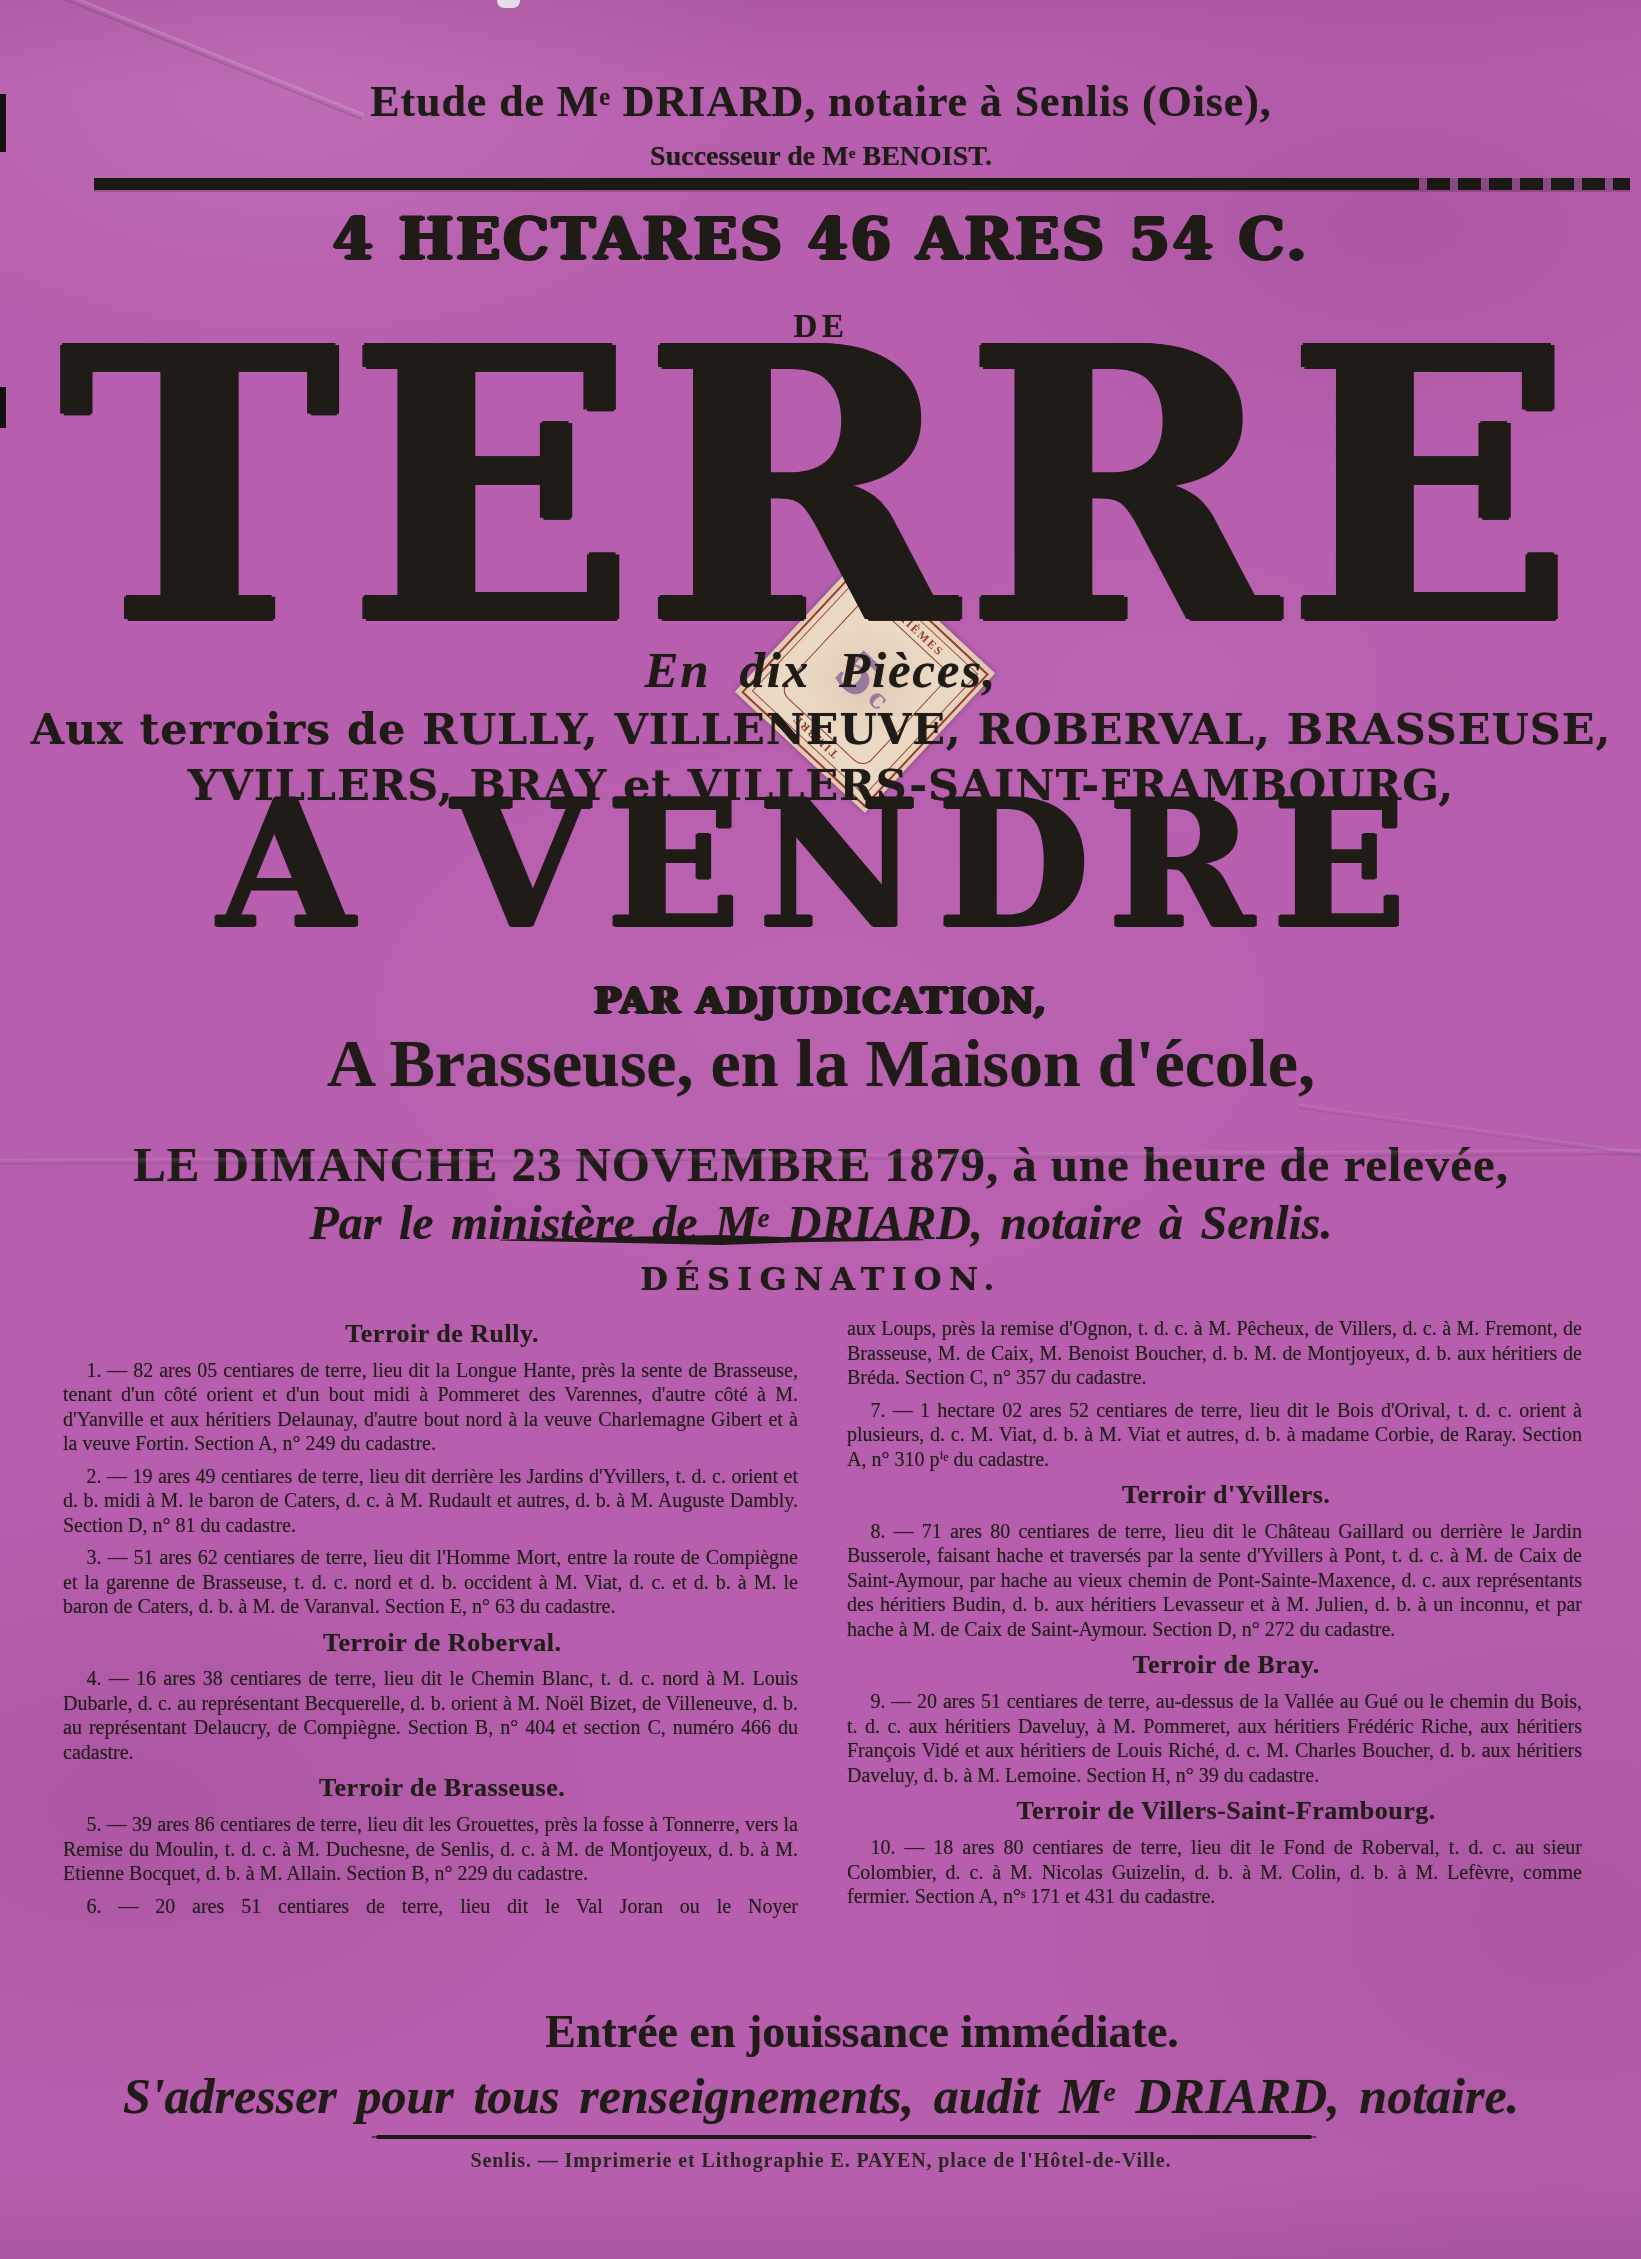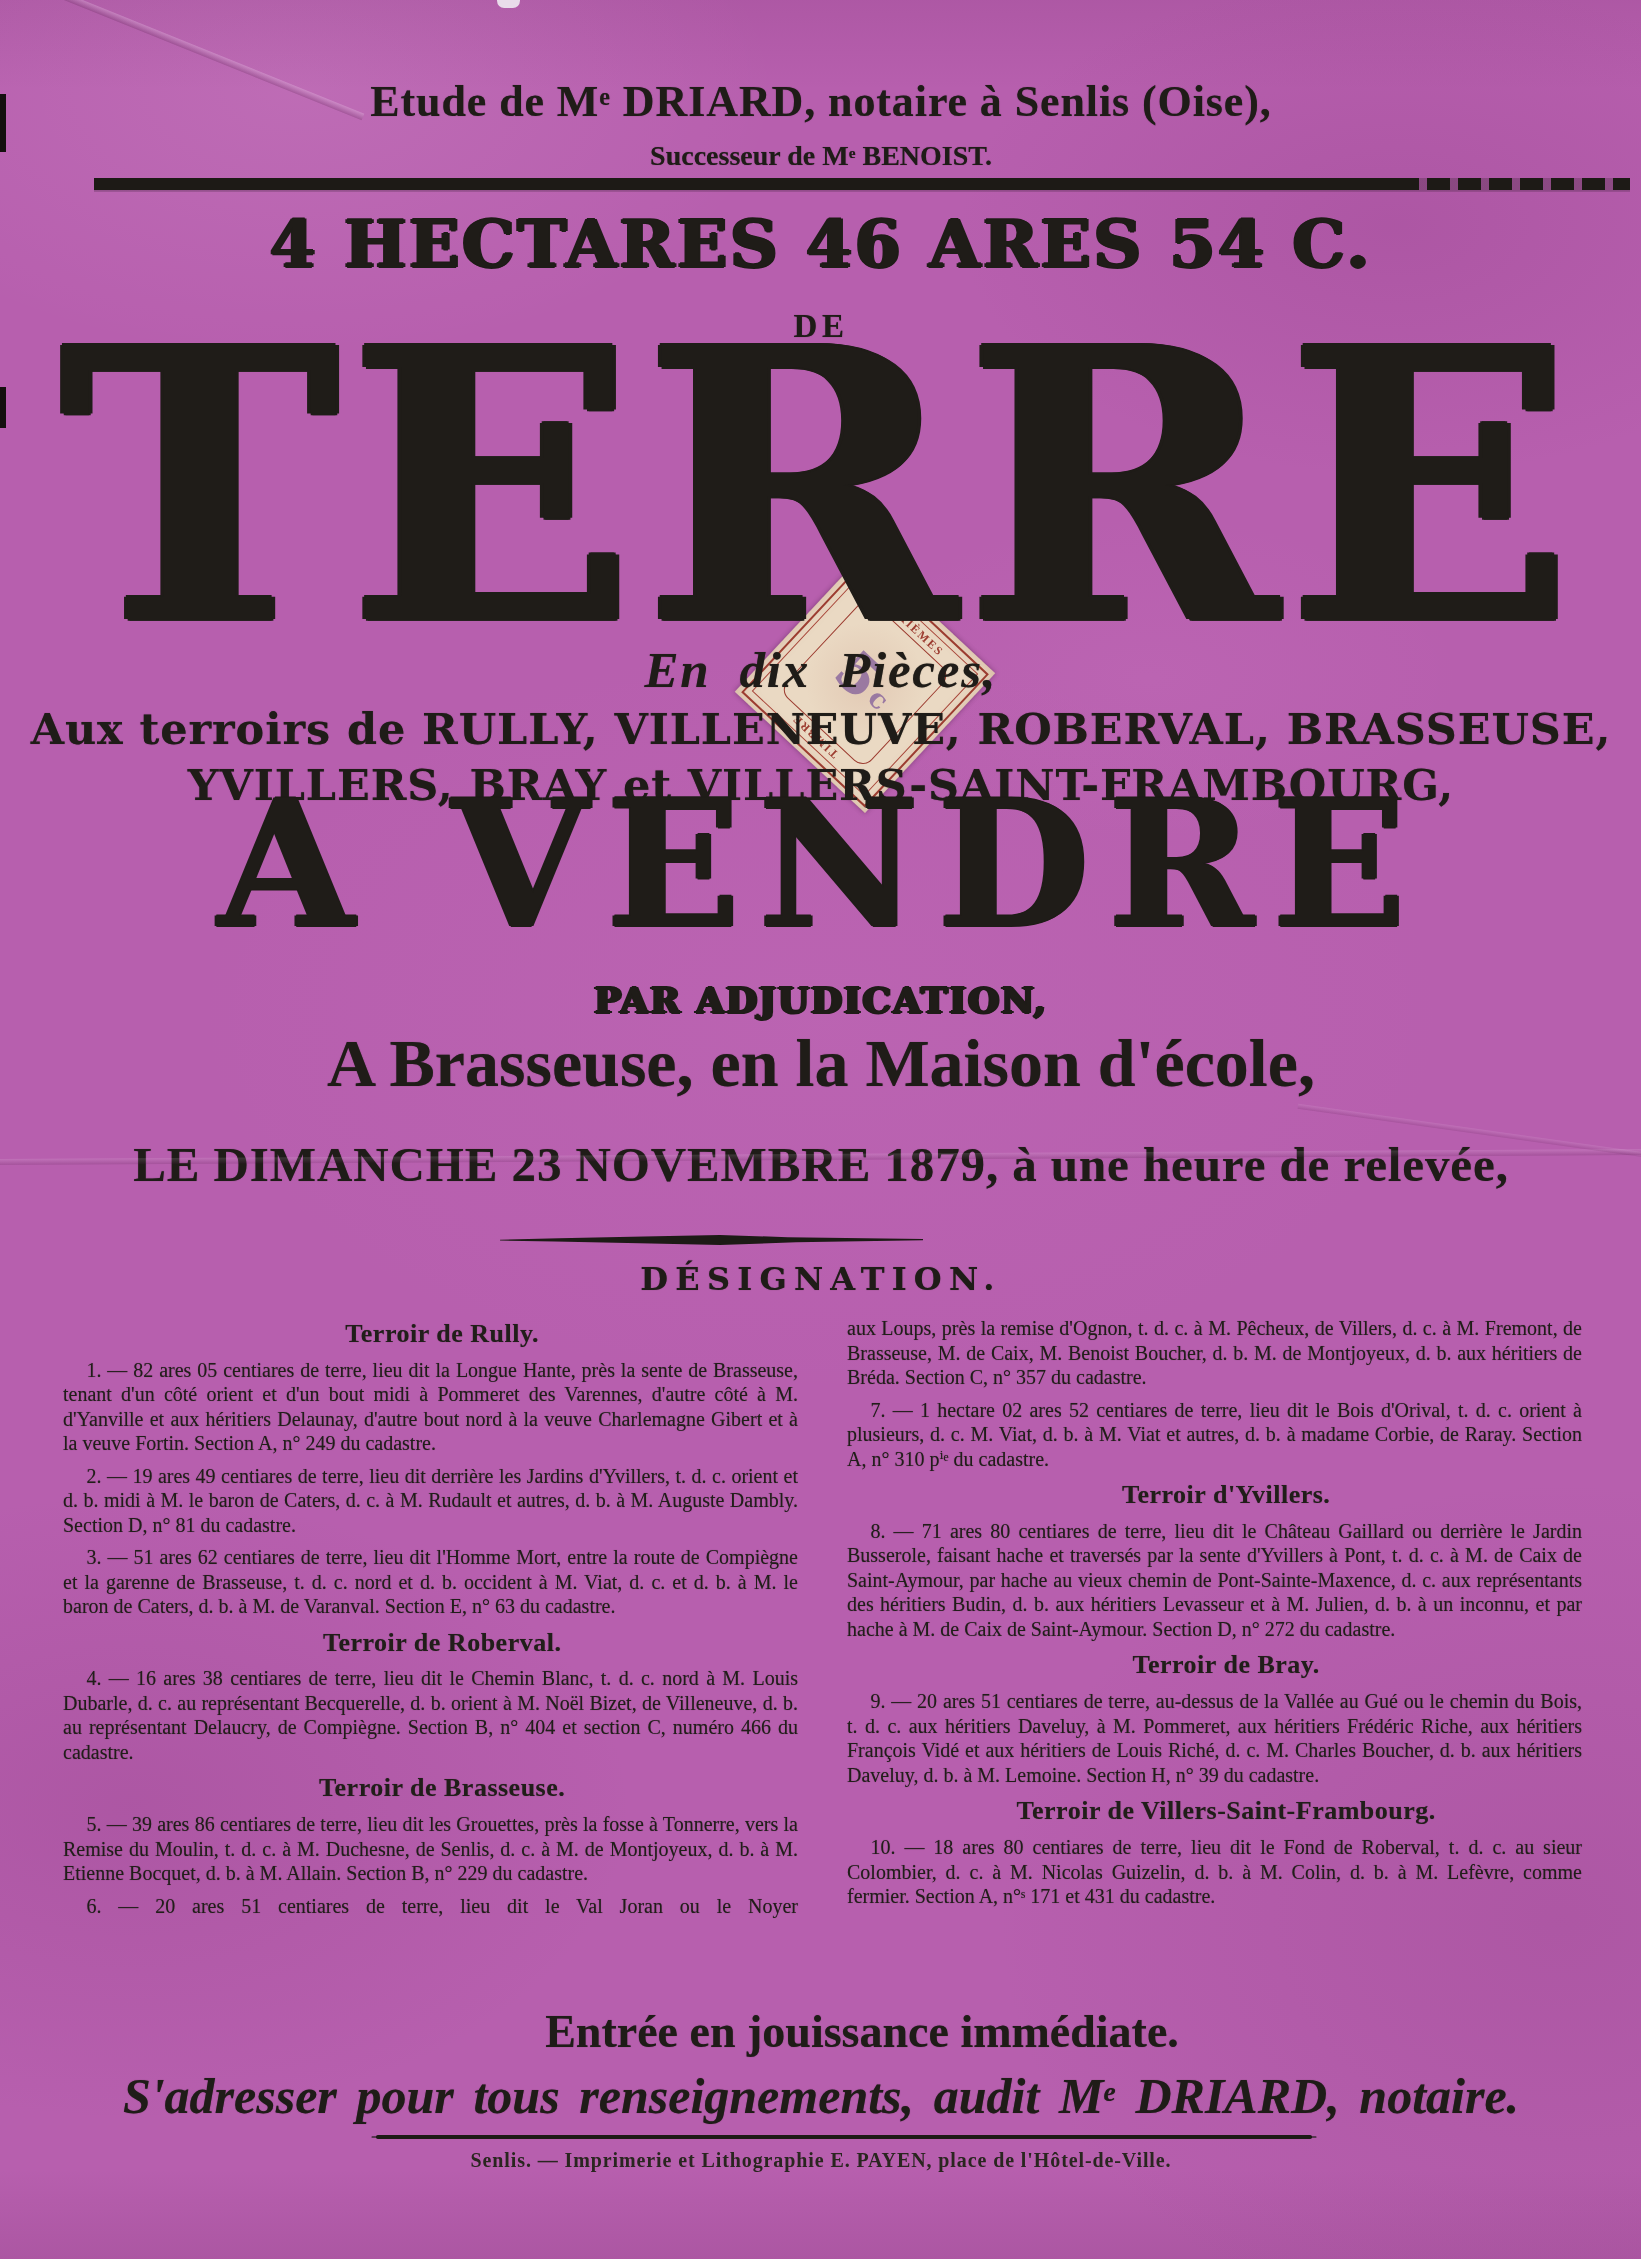--- a/index.html
+++ b/index.html
@@ -26,21 +26,21 @@
   .office{top:76px;font-size:44px;font-weight:bold;letter-spacing:0.9px;}
   .successor{top:140px;font-size:28px;font-weight:bold;}
   sup.m{font-size:0.55em;vertical-align:0.45em;}
 
   .rule-top{position:absolute;top:178px;left:94px;width:1536px;height:11.7px;z-index:2;
     background:
       linear-gradient(90deg,#1d1a16 0 86%,transparent 86%),
       repeating-linear-gradient(90deg,#1d1a16 0 23.4px,rgba(29,26,22,0.25) 23.4px 31px);
     box-shadow:0 1.8px 0 rgba(40,20,35,0.25);}
 
-  .area{top:205px;font-family:"DejaVu Serif","Liberation Serif",serif;font-size:66px;font-weight:bold;letter-spacing:2.7px;}
+  .area{top:205px;font-family:"DejaVu Serif","Liberation Serif",serif;font-size:58px;font-weight:bold;letter-spacing:2.7px;}
   .de{top:308px;font-size:33px;font-weight:bold;letter-spacing:4.5px;}
   .terre{top:299px;font-family:"DejaVu Serif","Liberation Serif",serif;font-size:376px;line-height:1.0;font-weight:bold;letter-spacing:9px;z-index:2;}
   .pieces{top:641px;font-size:51px;font-weight:bold;font-style:italic;word-spacing:14.4px;letter-spacing:1.8px;}
   .terroirs1{top:704px;font-family:"DejaVu Serif","Liberation Serif",serif;font-size:43px;font-weight:bold;letter-spacing:0.9px;}
   .terroirs2{top:760px;font-family:"DejaVu Serif","Liberation Serif",serif;font-size:43px;font-weight:bold;letter-spacing:0.9px;}
   .vendre{top:777px;font-family:"DejaVu Serif","Liberation Serif",serif;font-size:176px;line-height:1;font-weight:bold;letter-spacing:18px;}
   .adjudication{top:979px;font-family:"DejaVu Serif","Liberation Serif",serif;font-size:36px;font-weight:bold;letter-spacing:1.8px;}
   .location{top:1024px;font-size:68px;font-weight:bold;}
   .dateline{top:1136px;font-size:49px;font-weight:bold;letter-spacing:0.9px;}
   .ministry{top:1195px;font-size:48px;font-weight:bold;font-style:italic;word-spacing:5.4px;}
@@ -122,20 +122,21 @@
   <div class="line terroirs2 ink">YVILLERS, BRAY et VILLERS-SAINT-FRAMBOURG,</div>
 
   <div class="line vendre ink fat">A VENDRE</div>
 
   <div class="line adjudication ink fat">PAR ADJUDICATION,</div>
 
   <div class="line location ink">A Brasseuse, en la Maison d'école,</div>
 
   <div class="line dateline ink">LE DIMANCHE 23 NOVEMBRE 1879, à une heure de relevée,</div>
 
+  <div class="line ministry ink"><span>Par le ministère de M</span><sup class="m">e</sup><span> DRIARD, notaire à Senlis.</span></div>
 
   <div class="squiggle"></div>
 
   <div class="line designation ink">DÉSIGNATION.</div>
 
   <div class="columns">
     <div class="col">
       <p class="terroir">Terroir de Rully.</p>
       <p>1. — 82 ares 05 centiares de terre, lieu dit la Longue Hante, près la sente de Brasseuse, tenant d'un côté orient et d'un bout midi à Pommeret des Varennes, d'autre côté à M. d'Yanville et aux héritiers Delaunay, d'autre bout nord à la veuve Charlemagne Gibert et à la veuve Fortin. Section A, n° 249 du cadastre.</p>
       <p>2. — 19 ares 49 centiares de terre, lieu dit derrière les Jardins d'Yvillers, t. d. c. orient et d. b. midi à M. le baron de Caters, d. c. à M. Rudault et autres, d. b. à M. Auguste Dambly. Section D, n° 81 du cadastre.</p>

